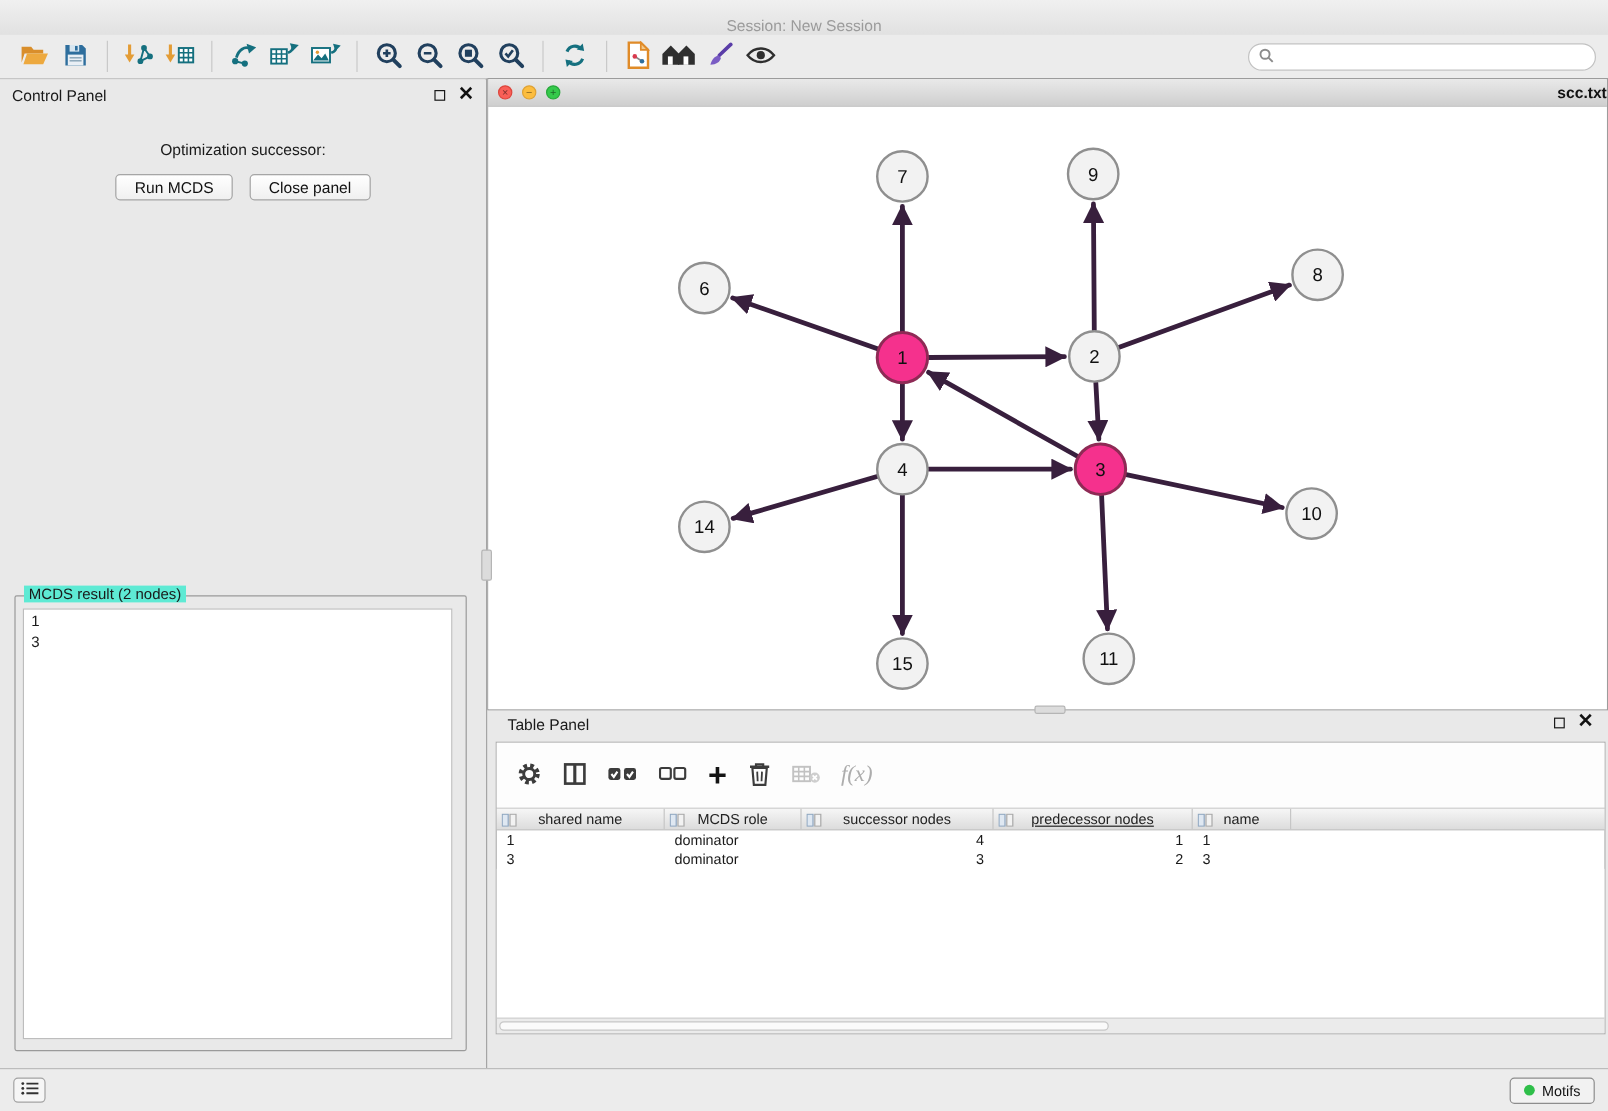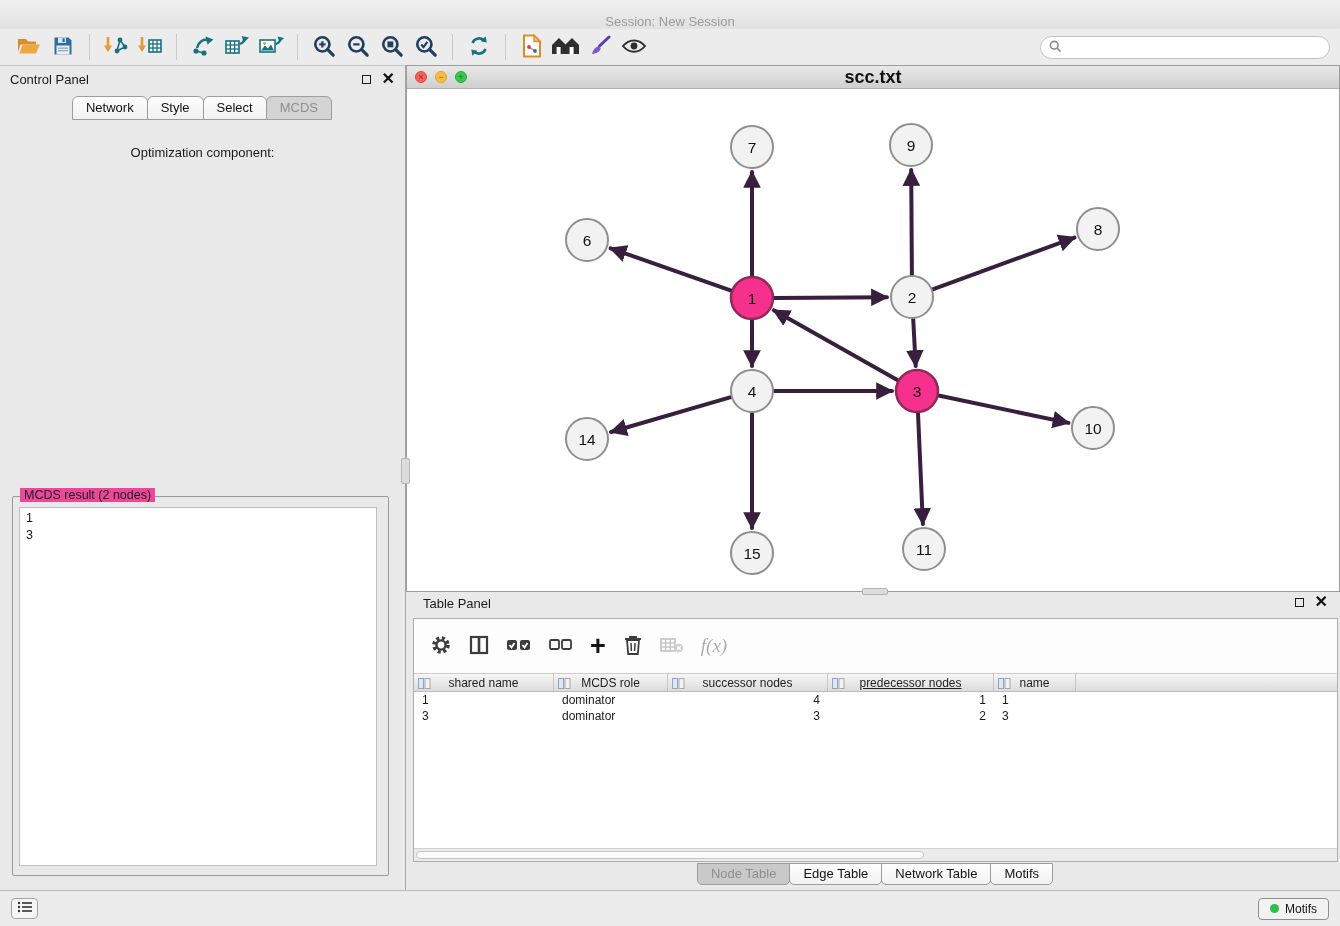--- a/index.html
+++ b/index.html
@@ -60,21 +60,21 @@
   .stepper .up   { width:0; height:0; border-left:4px solid transparent; border-right:4px solid transparent; border-bottom:5px solid #4a4a4a; }
   .stepper .down { width:0; height:0; border-left:4px solid transparent; border-right:4px solid transparent; border-top:5px solid #4a4a4a; }
   .cp-buttons { display:flex; justify-content:center; gap:14px; margin-top:13px; }
   .btn {
     height:22px; padding:0 15px; font-size:13px;
     background:linear-gradient(#ffffff,#f0f0f0);
     border:1px solid #a6a6a6; border-radius:4px;
     display:flex; align-items:center; color:#111;
   }
   .result-group { position:absolute; left:12px; right:16px; top:430px; bottom:14px; border:1px solid #9a9a9a; border-radius:2px; }
-  .result-legend { position:absolute; top:-9px; left:7px; background:#ec4899; padding:0 4px; font-size:12.5px; }
+  .result-legend { position:absolute; top:-9px; left:7px; background:#5eead4; padding:0 4px; font-size:12.5px; }
   .result-box {
     position:absolute; left:6px; right:11px; top:10px; bottom:9px;
     background:#fff; border:1px solid #bdbdbd;
     font-size:12.5px; line-height:17px; padding:2px 6px; white-space:pre;
   }
 
   
   .network-window {
     position:absolute; left:406px; top:65px; width:934px; height:527px;
     background:#fff; border:1px solid #9c9c9c;
@@ -82,21 +82,21 @@
   .nw-titlebar {
     height:23px; background:linear-gradient(#e9e9e9,#cfcfcf);
     border-bottom:1px solid #b0b0b0; position:relative;
     display:flex; align-items:center;
   }
   .traffic { display:flex; gap:8px; margin-left:8px; z-index:2; }
   .light { width:12px; height:12px; border-radius:50%; display:flex; align-items:center; justify-content:center; font-size:9px; line-height:1; color:rgba(0,0,0,.5); }
   .light.red    { background:#f95f57; border:1px solid #dd453c; }
   .light.yellow { background:#fcbd3f; border:1px solid #dfa234; }
   .light.green  { background:#35c94b; border:1px solid #27a83a; }
-  .nw-title { position:absolute; left:0; right:0; text-align:center; font-size:18px; font-weight:600; color:#111; }
+  .nw-title { position:absolute; left:0; right:0; text-align:right; font-size:13px; font-weight:600; color:#111; }
   .nw-canvas { position:relative; width:932px; height:502px; background:#fff; overflow:hidden; }
   svg.graph { position:absolute; left:0; top:0; }
   .edge { stroke:#381f3d; stroke-width:4; stroke-linecap:round; }
   svg.graph text { font-size:15.5px; fill:#111; font-family:"Liberation Sans",sans-serif; }
   .v-grip { position:absolute; left:401px; top:458px; width:9px; height:26px; background:#dcdcdc; border:1px solid #b5b5b5; border-radius:2px; }
   .h-grip { position:absolute; left:862px; top:588px; width:26px; height:7px; background:#dcdcdc; border:1px solid #b5b5b5; border-radius:2px; }
 
   
   .table-panel { position:absolute; left:413px; top:596px; right:2px; bottom:40px; }
   .tp-header { height:22px; display:flex; align-items:flex-start; padding:0 10px; font-size:13px; }
@@ -300,30 +300,28 @@
 </div>
 
 <div class="control-panel">
   <div class="panel-header">
     <span>Control Panel</span>
     <span class="win-buttons">
       <span class="float-icon"></span>
       <span class="close-x">✕</span>
     </span>
   </div>
-  <div class="cp-tabs">
-      <div class="tab">Network</div>
-      <div class="tab">Style</div>
-      <div class="tab">Select</div>
-      <div class="tab active">MCDS</div>
-    </div>
-
-  <div class="cp-opt-label">Optimization component:</div>
-
-
+
+  <div class="cp-opt-label">Optimization successor:</div>
+
+
+  <div class="cp-buttons">
+    <div class="btn">Run MCDS</div>
+    <div class="btn">Close panel</div>
+  </div>
 
   <div class="result-group">
     <div class="result-legend">MCDS result (2 nodes)</div>
     <div class="result-box">1
 3</div>
   </div>
 </div>
 
 <div class="network-window">
   <div class="nw-titlebar">
@@ -516,26 +514,20 @@
           <div class="td" style="width: 166px; text-align: right;">2</div>
           <div class="td" style="width: 82px; text-align: left;">3</div>
         </div>
       </div>
     <div class="tp-fill"></div>
     <div class="tp-scroll">
         <div class="tp-thumb"></div>
       </div>
   </div>
 
-  <div class="tp-tabs">
-      <div class="btab active">Node Table</div>
-      <div class="btab">Edge Table</div>
-      <div class="btab">Network Table</div>
-      <div class="btab">Motifs</div>
-    </div>
 </div>
 
 <div class="statusbar">
   <div class="list-btn">
     <span><svg width="16" height="12" viewBox="0 0 16 12">
           <circle cx="2" cy="2" r="1.2" fill="#333"></circle>
           <line x1="5" y1="2" x2="15" y2="2" stroke="#333" stroke-width="1.6"></line>
           <circle cx="2" cy="6" r="1.2" fill="#333"></circle>
           <line x1="5" y1="6" x2="15" y2="6" stroke="#333" stroke-width="1.6"></line>
           <circle cx="2" cy="10" r="1.2" fill="#333"></circle>

